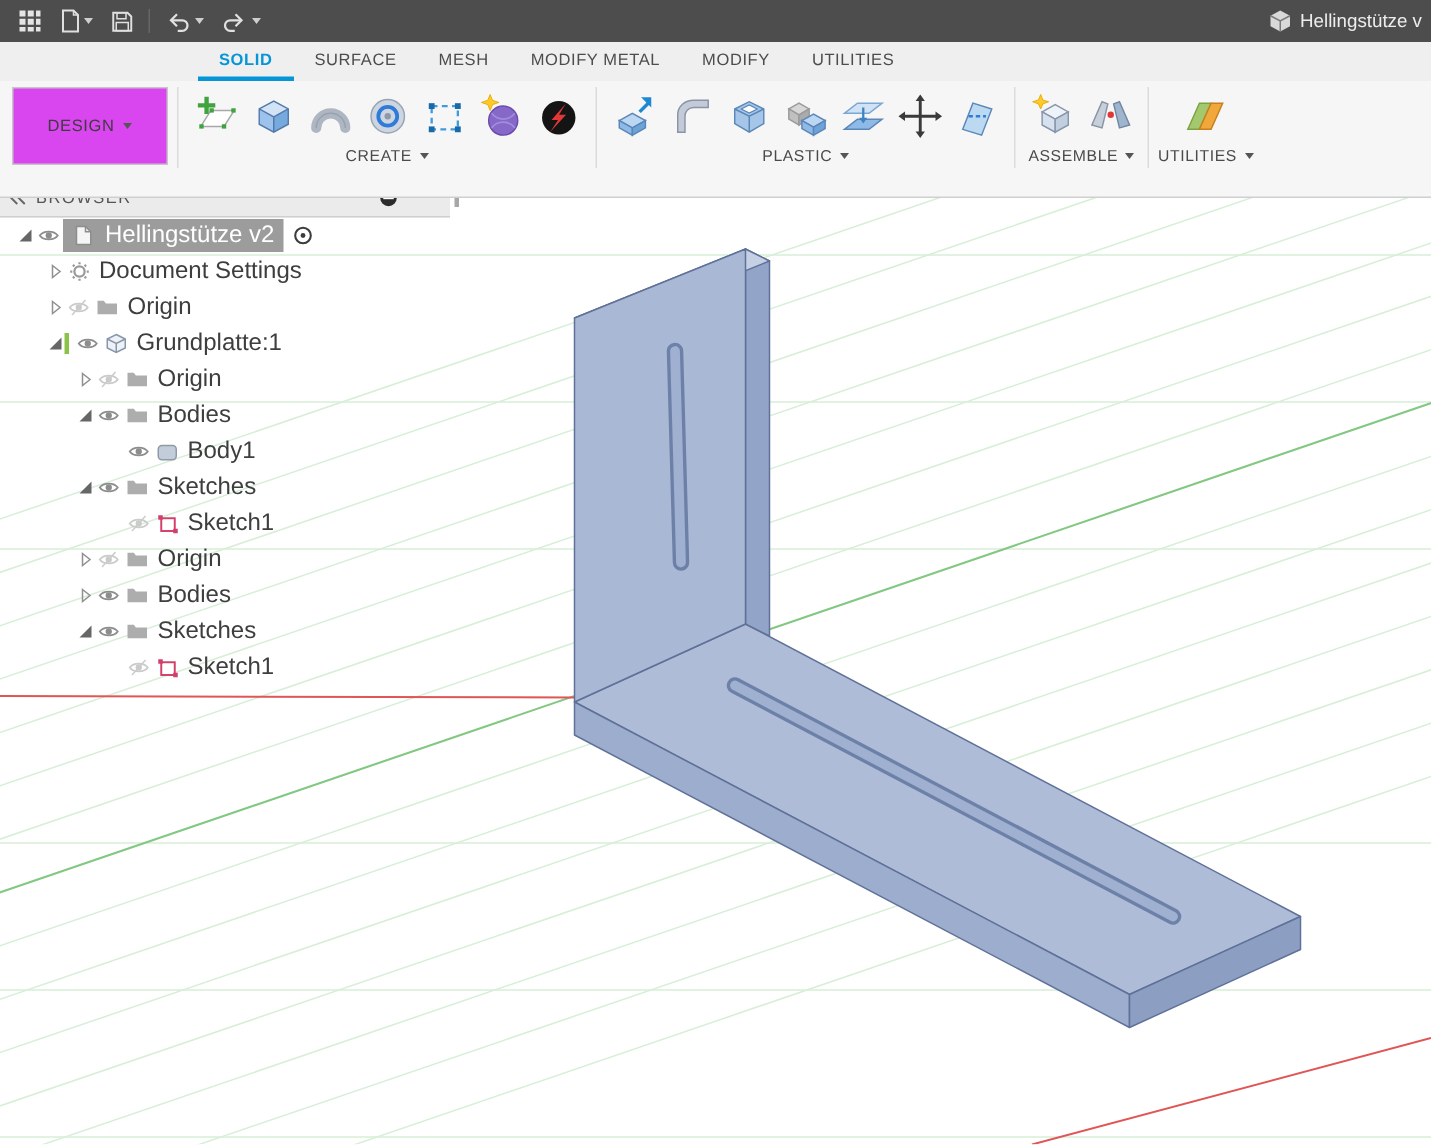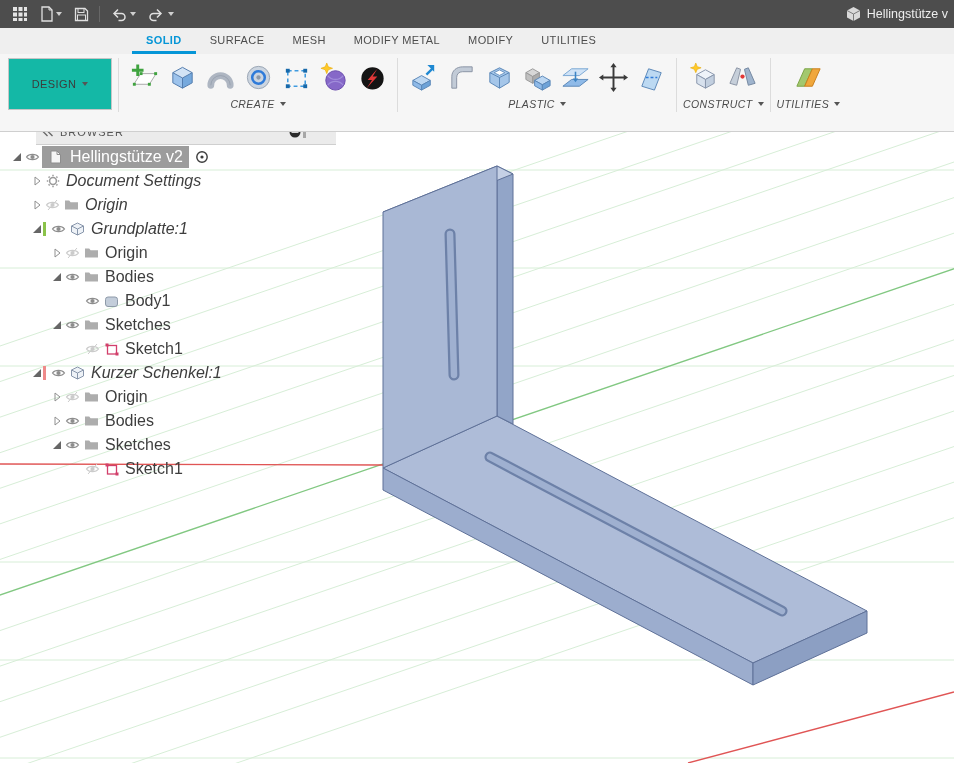--- a/index.html
+++ b/index.html
@@ -15,57 +15,57 @@
   .tb-right { margin-left:auto; display:flex; align-items:center; gap:6px; color:#ededed; font-size:12.5px; white-space:nowrap; padding-right:0; }
 
   
   .ribbon { position:absolute; top:28px; left:0; width:954px; height:104px; background:#f6f6f6;
     border-bottom:1px solid #cfcfcf; z-index:30; }
   .tabs { height:26px; background:#efefef; display:flex; align-items:stretch; padding-left:132px; }
   .tab { display:flex; align-items:center; padding:0 14px; font-size:11px; letter-spacing:.4px;
     color:#4d4d4d; border-bottom:3px solid transparent; cursor:default; }
   .tab.active { color:#0696d7; border-bottom-color:#0696d7; font-weight:bold; }
   .toolrow { height:62px; display:flex; align-items:flex-start; padding:3px 0 0 8px; }
-  .design-btn { width:104px; height:52px; margin-top:1px; background:#14b8a6; border:1px solid #c6c6c6;
+  .design-btn { width:104px; height:52px; margin-top:1px; background:#d946ef; border:1px solid #c6c6c6;
     display:flex; align-items:center; justify-content:center; gap:6px; font-size:11px; color:#3c3c3c; letter-spacing:.4px; }
   .caret-dark { width:0; height:0; border-left:3.5px solid transparent; border-right:3.5px solid transparent; border-top:4px solid #555; }
   .vsep { width:1px; height:54px; background:#dcdcdc; margin:1px 6px 0 6px; }
-  .group { display:flex; flex-direction:column; align-items:center;font-style:italic; }
+  .group { display:flex; flex-direction:column; align-items:center; }
   .g-icons { display:flex; }
   .tbtn { width:38px; height:40px; display:flex; align-items:center; justify-content:center; cursor:default; }
   .ti { width:31px; height:31px; }
   .g-label { margin-top:1px; font-size:10.5px; color:#4a4a4a; letter-spacing:.4px;
     display:flex; align-items:center; gap:5px; cursor:default; }
 
   
   #viewport-svg { position:absolute; top:116px; left:0; z-index:1; }
   .axis-red { stroke:#e05555; stroke-width:1.3; }
   .part-edge { stroke:#5f7198; stroke-width:1; stroke-linejoin:round; }
   .f-base-top { fill:#aebcd8; }
   .f-base-front { fill:#9cadce; }
   .f-base-end { fill:#8c9fc3; }
   .f-vert-front { fill:#a9b8d5; }
   .f-vert-top { fill:#c5d0e5; }
   .f-vert-side { fill:#92a5c8; }
 
   
   .browser { position:absolute; top:120px; left:0; width:310px; z-index:20; }
   .b-header { width:300px; height:22px; background:rgba(234,234,234,.93); border-bottom:1px solid #cfcfcf;
-    display:flex; align-items:center; padding:12px 6px;margin-left:36px; }
+    display:flex; align-items:center; padding:12px 6px; }
   .b-title { font-size:11px; color:#555; letter-spacing:1px; margin-left:6px; }
   .b-spacer { flex:1; }
   .b-handle { position:absolute; left:303px; top:4px; width:3px; height:14px; background:#a7a7a7; }
   .trow { height:24px; display:flex; align-items:center; font-size:16px; color:#3e3e3e; cursor:default; }
   .tri-box { width:13px; display:flex; justify-content:center; flex:none; }
   .marker { width:3px; height:14px; margin-right:3px; flex:none; }
   .eye-box { width:19px; display:flex; justify-content:center; flex:none; }
   .icon-box { width:19px; display:flex; justify-content:center; flex:none; }
   .tlabel { margin-left:4px; white-space:nowrap; }
   .hl { background:#9c9c9c; color:#fff; display:flex; align-items:center; gap:5px; padding:2px 6px 2px 4px; }
-  .lv0 { padding-left:10px; } .lv1 { padding-left:30px;font-style:italic; } .lv2 { padding-left:50px; } .lv3 { padding-left:70px; }
+  .lv0 { padding-left:10px; } .lv1 { padding-left:30px; } .lv2 { padding-left:50px; } .lv3 { padding-left:70px; }
 </style>
 </head>
 <body>
 
 <svg id="viewport-svg" width="954" height="647" viewBox="0 116 954 647">
   <rect x="0" y="116" width="954" height="647" fill="#ffffff"></rect>
   <g id="grid-g">
       <line x1="0" y1="72" x2="954" y2="72" stroke="#d7eed7" stroke-width="1"></line>
       <line x1="0" y1="170" x2="954" y2="170" stroke="#d7eed7" stroke-width="1"></line>
       <line x1="0" y1="268" x2="954" y2="268" stroke="#d7eed7" stroke-width="1"></line>
@@ -322,21 +322,21 @@
         </div>
         <div class="tbtn">
           <svg class="ti" viewBox="0 0 32 32">
             <path d="M3 22 L10 6l4 1.5L10 24z" fill="#c6cfda" stroke="#8a94a4"></path>
             <path d="M29 22 L22 6l-4 1.5L22 24z" fill="#9fb4cd" stroke="#7487a0"></path>
             <circle cx="16" cy="15" r="2.2" fill="#e23737"></circle>
           </svg>
         </div>
       </div>
       <div class="g-label">
-        <span>CONSTRUCT</span>
+        <span>ASSEMBLE</span>
         <span class="caret-dark"></span>
       </div>
     </div>
     <div class="vsep"></div>
 
     <div class="group">
       <div class="g-icons">
         <div class="tbtn">
           <svg class="ti" viewBox="0 0 32 32">
             <path d="M4 25 L12 7h8L12 25z" fill="#a3c86e" stroke="#7ba344"></path>
@@ -543,41 +543,20 @@
     <span class="icon-box">
         <svg width="14" height="13" viewBox="0 0 14 13">
           <rect x="2.5" y="2.5" width="9" height="8.5" fill="#fff" stroke="#d23f6b" stroke-width="1.3"></rect>
           <rect x="0.5" y="0.5" width="3" height="3" fill="#d23f6b"></rect>
           <rect x="10.5" y="9.5" width="3" height="3" fill="#d23f6b"></rect>
         </svg>
       </span>
     <span class="tlabel">Sketch1</span>
   </div>
 
-  <div class="trow lv1">
-    <span class="tri-box">
-        <svg width="10" height="10" viewBox="0 0 10 10">
-          <path d="M9 1v8H1z" fill="#666"></path>
-        </svg>
-      </span>
-    <span class="marker" style="background: rgb(239, 138, 138);"></span>
-    <span class="eye-box">
-        <svg width="15" height="12" viewBox="0 0 15 12">
-          <path d="M1.5 6C4 2.5 11 2.5 13.5 6C11 9.5 4 9.5 1.5 6Z" fill="none" stroke="#8d8d8d" stroke-width="1.2"></path>
-          <circle cx="7.5" cy="6" r="2.1" fill="#8d8d8d"></circle>
-        </svg>
-      </span>
-    <span class="icon-box">
-        <svg width="15" height="14" viewBox="0 0 15 14">
-          <path d="M7.5 1 13.5 4v6l-6 3-6-3V4z" fill="#eef2f7" stroke="#8896ab"></path>
-          <path d="M1.5 4l6 3 6-3M7.5 7v6" fill="none" stroke="#8896ab"></path>
-        </svg>
-      </span>
-    <span class="tlabel">Kurzer Schenkel:1</span>
-  </div>
 
   <div class="trow lv2">
     <span class="tri-box">
         <svg width="10" height="10" viewBox="0 0 10 10">
           <path d="M3 1l5 4-5 4z" fill="none" stroke="#909090"></path>
         </svg>
       </span>
     <span class="eye-box">
         <svg width="15" height="12" viewBox="0 0 15 12">
           <path d="M1.5 6C4 2.5 11 2.5 13.5 6C11 9.5 4 9.5 1.5 6Z" fill="none" stroke="#cbcbcb" stroke-width="1.2"></path>

